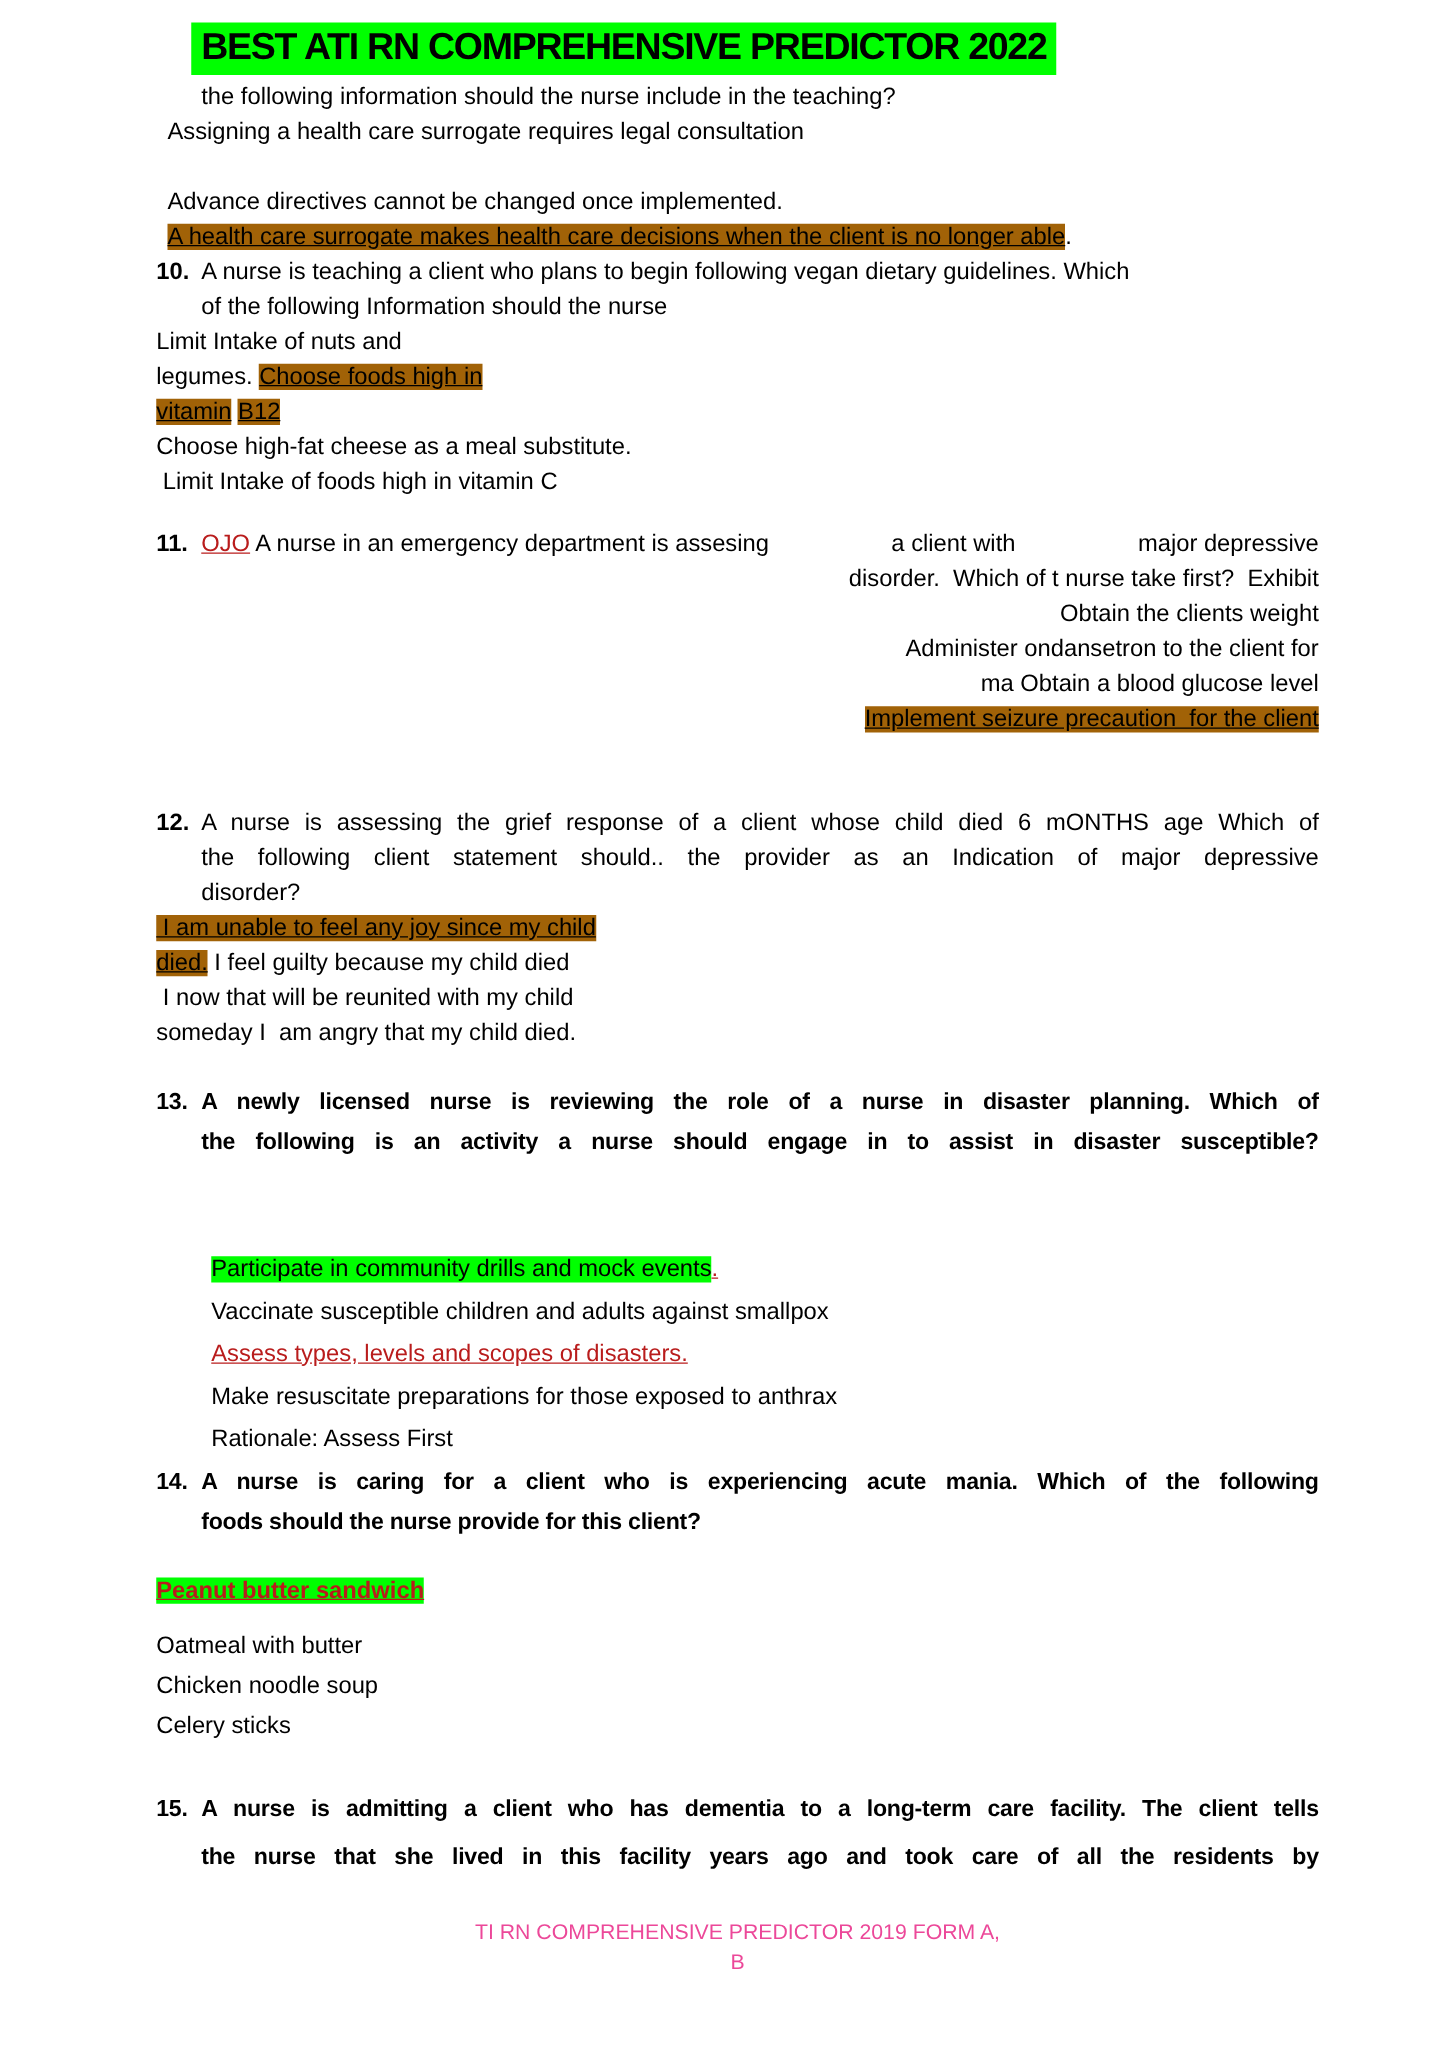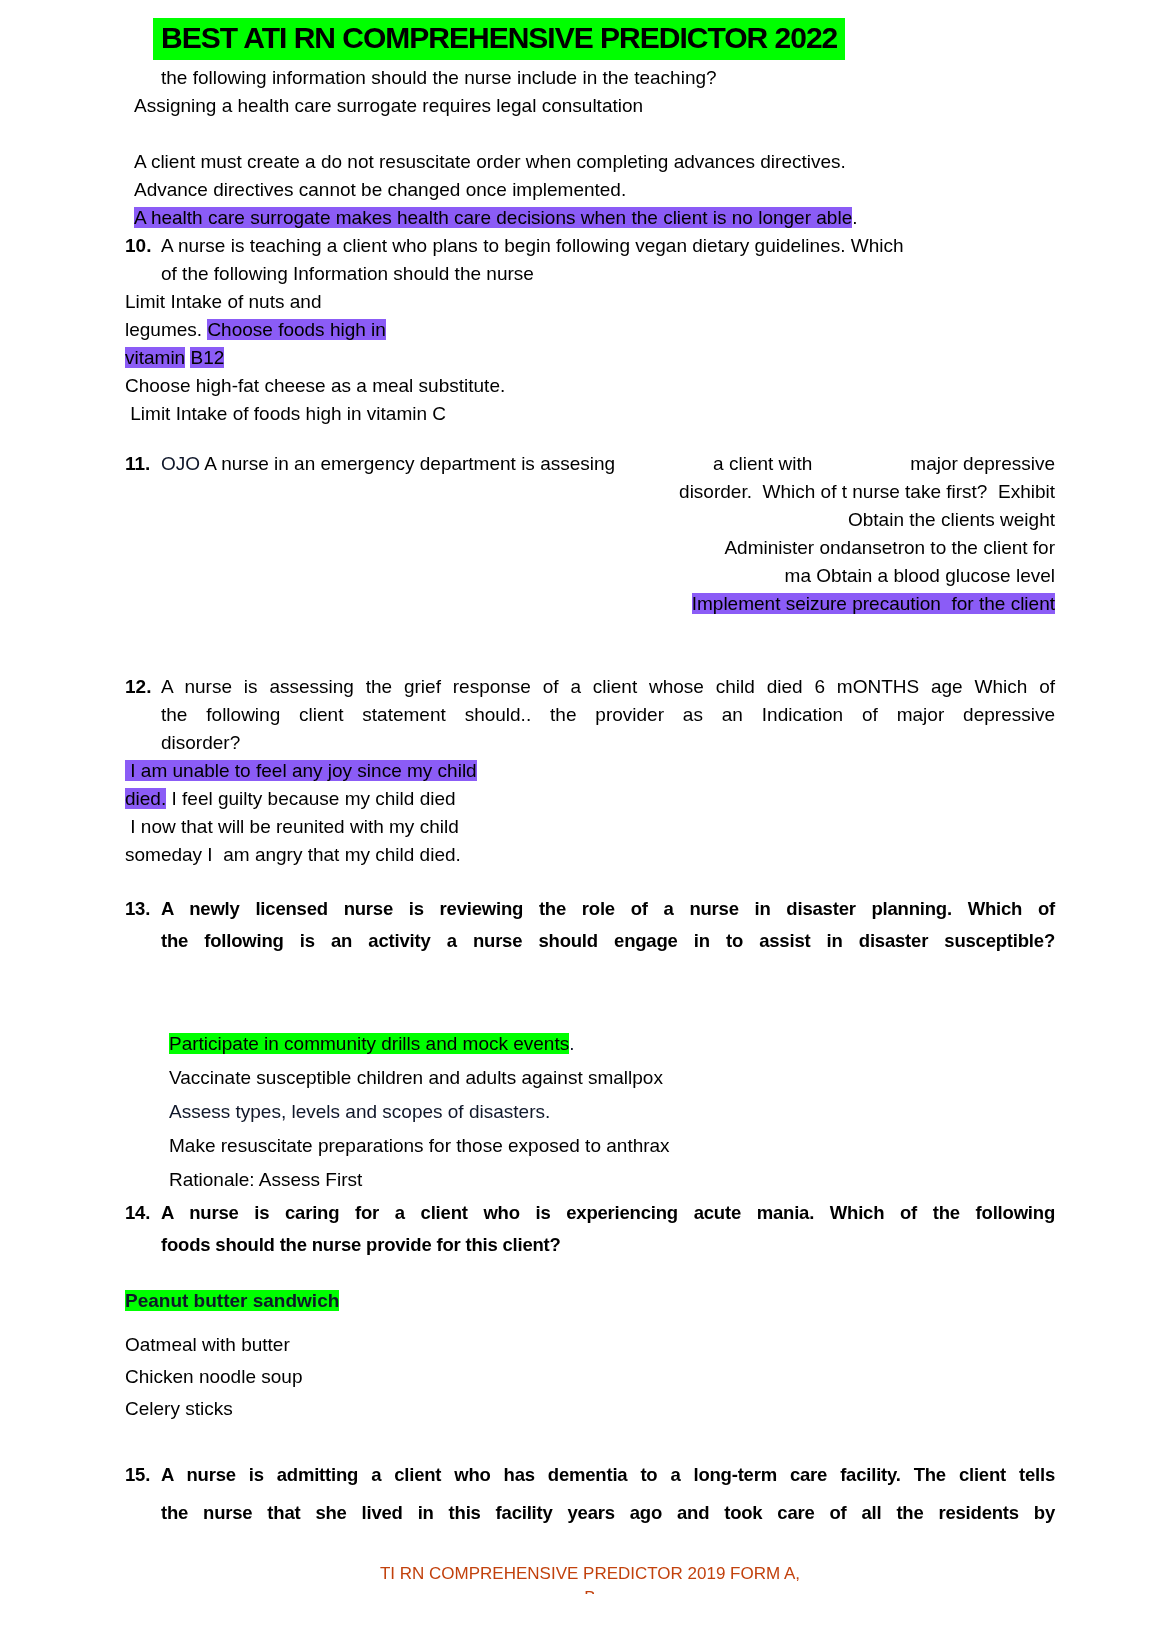--- a/index.html
+++ b/index.html
@@ -3,23 +3,23 @@
 <meta charset="utf-8">
 <style>
   html,body{margin:0;padding:0;background:#ffffff;}
   .page{
     position:relative;width:1158px;height:1594px;background:#ffffff;overflow:hidden;
     font-family:"Liberation Sans",sans-serif;color:#000;font-size:19px;line-height:28px;
   }
   .content{position:absolute;left:125px;top:0;width:930px;}
   .line{white-space:pre;}
   .jl{white-space:normal;text-align:justify;text-align-last:justify;}
-  .hl-y{background:#8b5cf6;}
+  .hl-y{background:#a16207;text-decoration:underline;}
   .hl-g{background:#00ff00;}
-  .red{color:#0f172a;}
+  .red{color:#b91c1c;text-decoration:underline;}
   .b{font-weight:700;}
   .title-bar{display:inline-block;background:#00ff00;padding:3px 8px 4px 8px;margin:18px 0 4px 28px;}
   .title-text{font-weight:700;font-size:30px;line-height:33px;letter-spacing:-1px;white-space:pre;}
   .indent-q{padding-left:36px;}
   .indent-sm{padding-left:9px;}
   .q{position:relative;}
   .q-head{position:relative;padding-left:36px;}
   .q-num{position:absolute;left:0;top:0;font-weight:700;white-space:pre;}
   .bq .q-head{font-weight:700;font-size:18.5px;letter-spacing:-0.2px;}
   .flexline{display:flex;justify-content:space-between;white-space:pre;}
@@ -27,33 +27,32 @@
   .lh34{line-height:34px;}
   .lh38{line-height:38px;}
   .mt22{margin-top:22px;text-align:right;}
   .mt24{margin-top:24px;}
   .mt31{margin-top:31px;}
   .mt55{margin-top:55px;}
   .mt70{margin-top:70px;}
   .mb28{margin-bottom:28px;}
   .mb12{margin-bottom:12px;}
   .opts-indent{padding-left:44px;}
-  .footer{margin-top:30px;text-align:center;color:#c2410c;font-size:17px;line-height:24px;}
+  .footer{margin-top:30px;text-align:center;color:#ec4899;font-size:17px;line-height:24px;}
 </style>
 </head>
 <body>
 
 <div class="page">
   <div class="content">
 
     <div class="title-bar"><span class="title-text">BEST ATI RN COMPREHENSIVE PREDICTOR 2022</span></div>
 
     <div class="line indent-q">the following information should the nurse include in the teaching?</div>
     <div class="line indent-sm mb28">Assigning a health care surrogate requires legal consultation</div>
-    <div class="line indent-sm">A client must create a do not resuscitate order when completing advances directives.</div>
     <div class="line indent-sm">Advance directives cannot be changed once implemented.</div>
     <div class="line indent-sm"><span class="hl-y">A health care surrogate makes health care decisions when the client is no longer able</span><span>.</span></div>
 
     <div class="q">
       <div class="q-head">
         <span class="q-num">10.</span>
         <div class="line">A nurse is teaching a client who plans to begin following vegan dietary guidelines. Which</div>
         <div class="line">of the following Information should the nurse</div>
       </div>
       <div class="q-opts">

